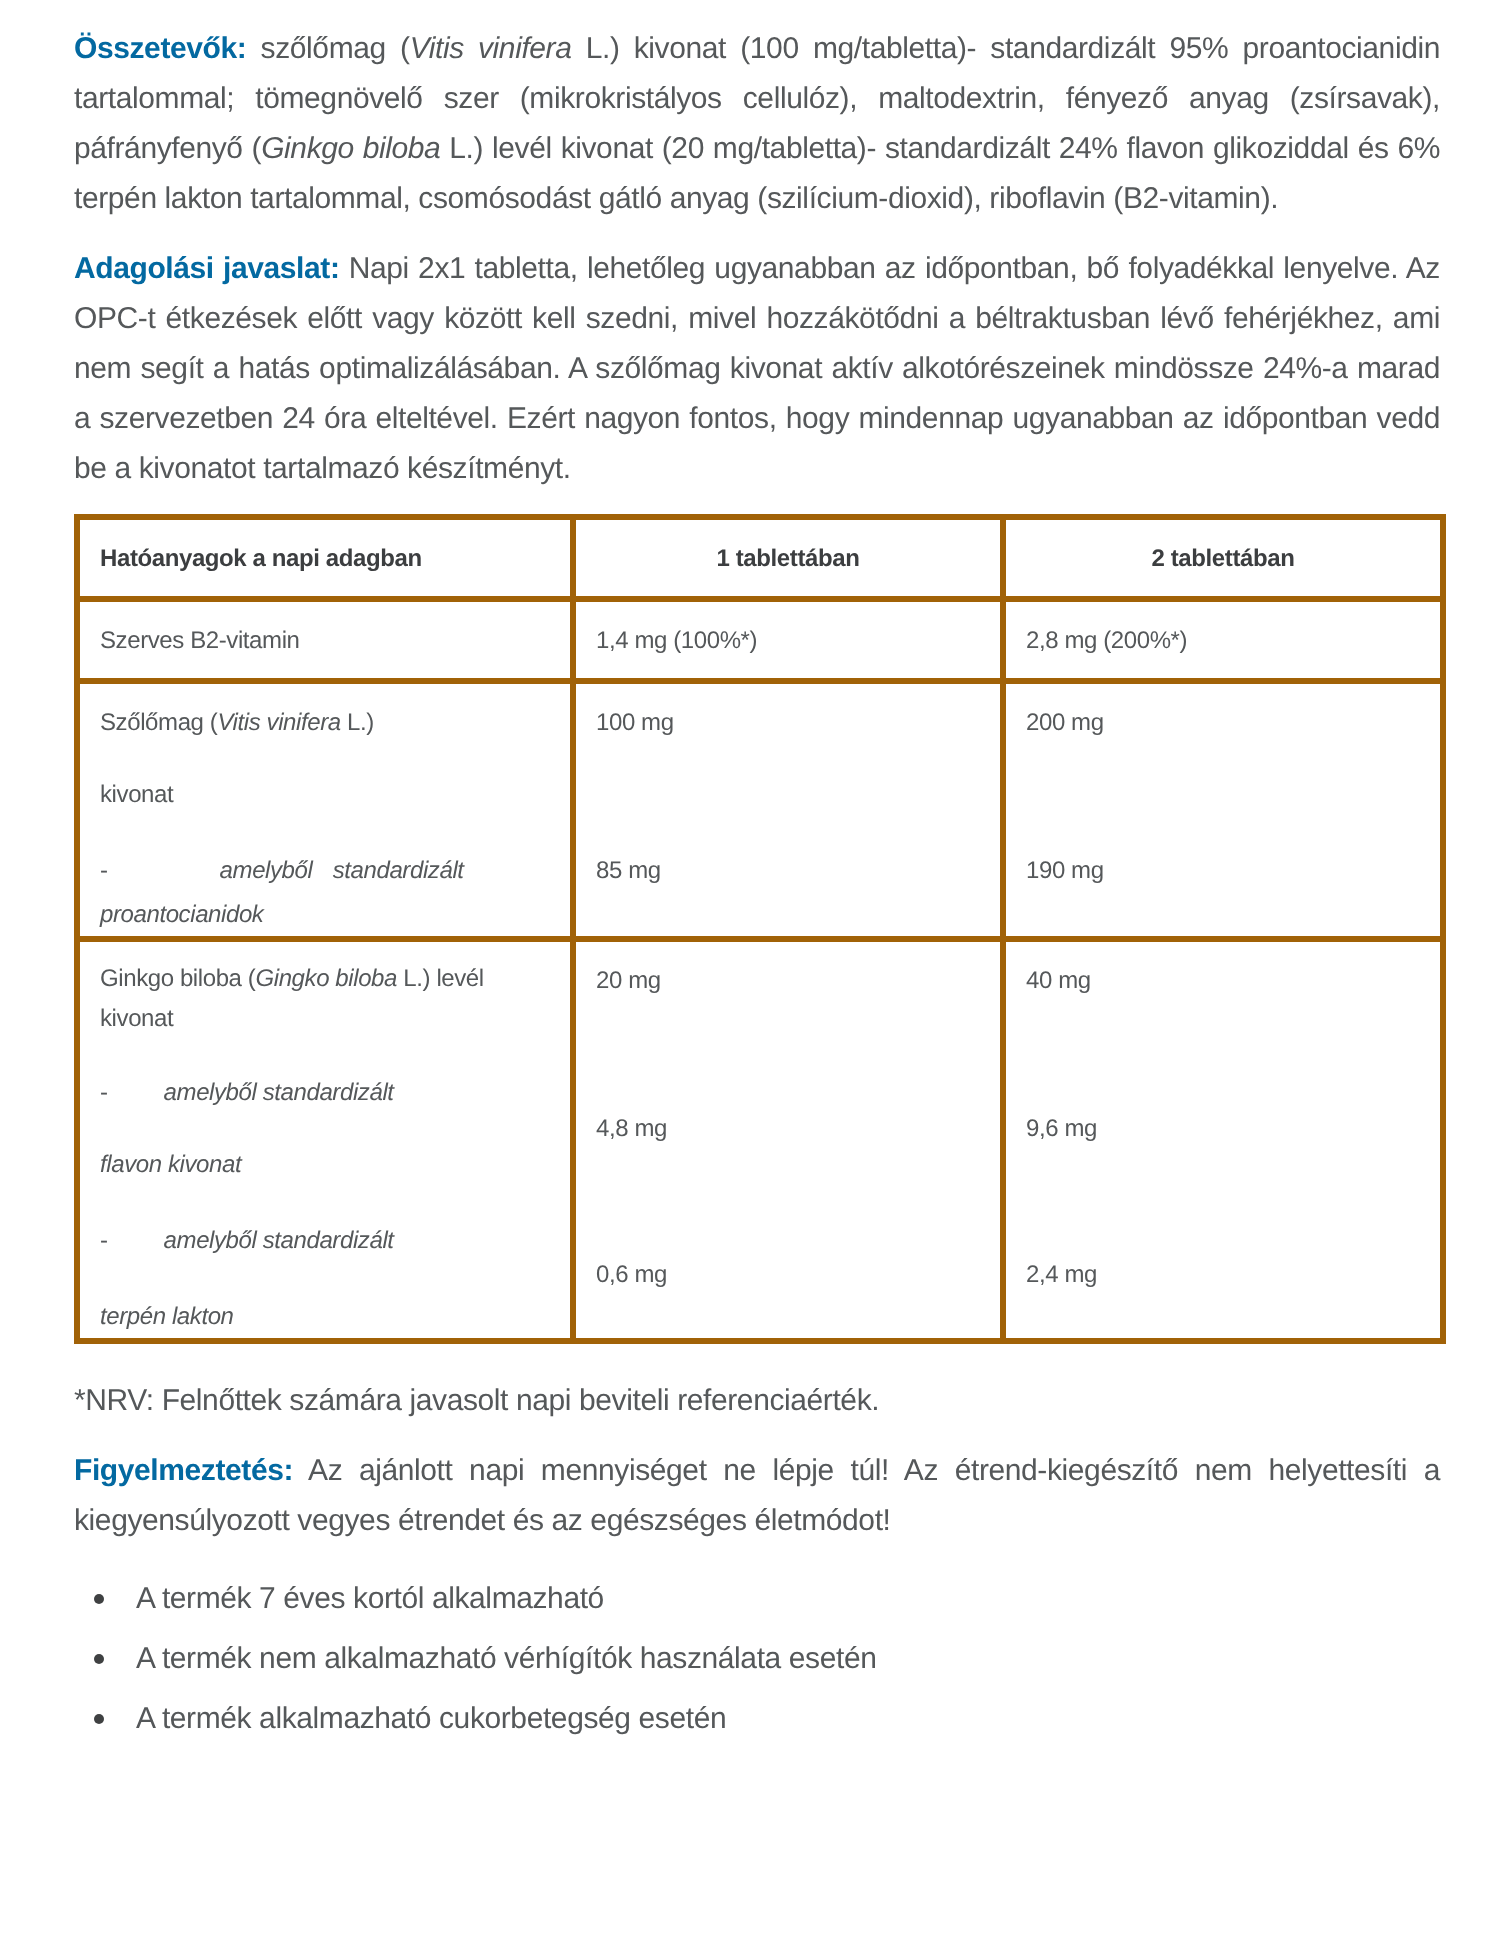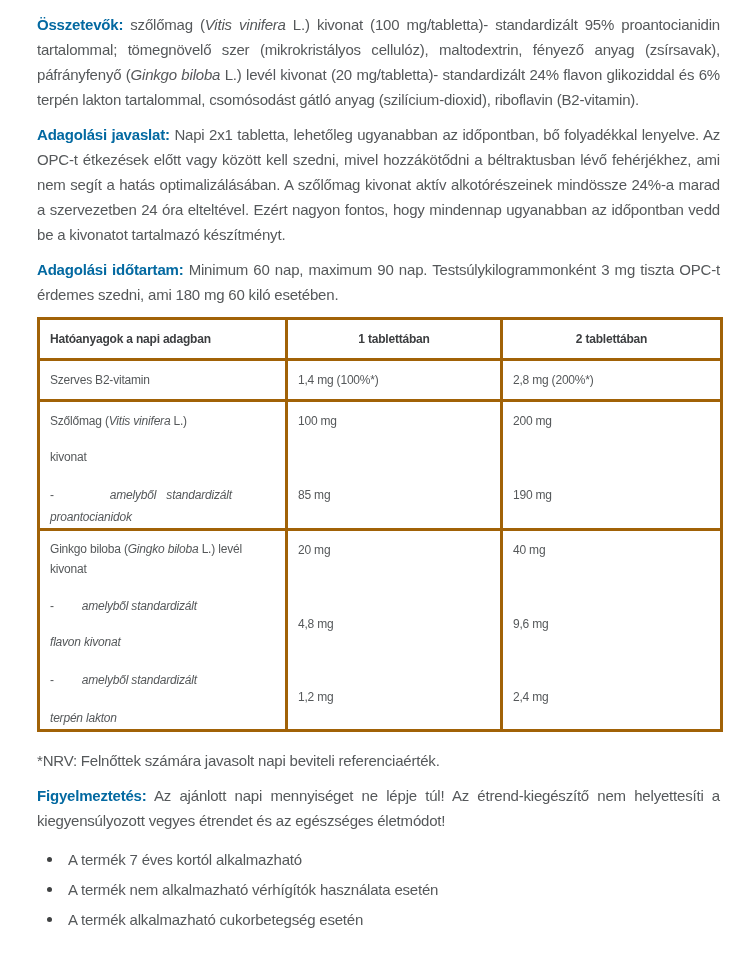--- a/index.html
+++ b/index.html
@@ -64,21 +64,20 @@
 </style>
 </head>
 <body>
 
 <div class="page">
 
   <p class="para"><strong>Összetevők:</strong><span> szőlőmag (</span><em>Vitis vinifera</em><span> L.) kivonat (100 mg/tabletta)- standardizált 95% proantocianidin tartalommal; tömegnövelő szer (mikrokristályos cellulóz), maltodextrin, fényező anyag (zsírsavak), páfrányfenyő (</span><em>Ginkgo biloba</em><span> L.) levél kivonat (20 mg/tabletta)- standardizált 24% flavon glikoziddal és 6% terpén lakton tartalommal, csomósodást gátló anyag (szilícium-dioxid), riboflavin (B2-vitamin).</span></p>
 
   <p class="para"><strong>Adagolási javaslat:</strong><span> Napi 2x1 tabletta, lehetőleg ugyanabban az időpontban, bő folyadékkal lenyelve. Az OPC-t étkezések előtt vagy között kell szedni, mivel hozzákötődni a béltraktusban lévő fehérjékhez, ami nem segít a hatás optimalizálásában. A szőlőmag kivonat aktív alkotórészeinek mindössze 24%-a marad a szervezetben 24 óra elteltével. Ezért nagyon fontos, hogy mindennap ugyanabban az időpontban vedd be a kivonatot tartalmazó készítményt.</span></p>
 
-  <p class="para"><strong>Adagolási időtartam:</strong><span> Minimum 60 nap, maximum 90 nap. Testsúlykilogrammonként 3 mg tiszta OPC-t érdemes szedni, ami 180 mg 60 kiló esetében.</span></p>
 
   <table class="ingredients">
     <colgroup>
         <col class="c1">
         <col class="c2">
         <col class="c3">
       </colgroup>
     <thead>
       <tr>
         <th>Hatóanyagok a napi adagban</th>
@@ -121,21 +120,21 @@
           <span class="subcont mb16" style="margin-bottom:16px;">flavon kivonat</span>
           <div class="subline narrow mb16">
               <span class="dash">-</span>
               <em>amelyből standardizált</em>
             </div>
           <span class="subcont">terpén lakton</span>
         </td>
         <td class="tall pb center">
           <div class="val">20 mg</div>
           <div class="val mt52">4,8 mg</div>
-          <div class="val mt51">1,2 mg</div>
+          <div class="val mt51">0,6 mg</div>
         </td>
         <td class="tall pb center">
           <div class="val">40 mg</div>
           <div class="val mt52">9,6 mg</div>
           <div class="val mt51">2,4 mg</div>
         </td>
       </tr>
     </tbody>
   </table>
 

